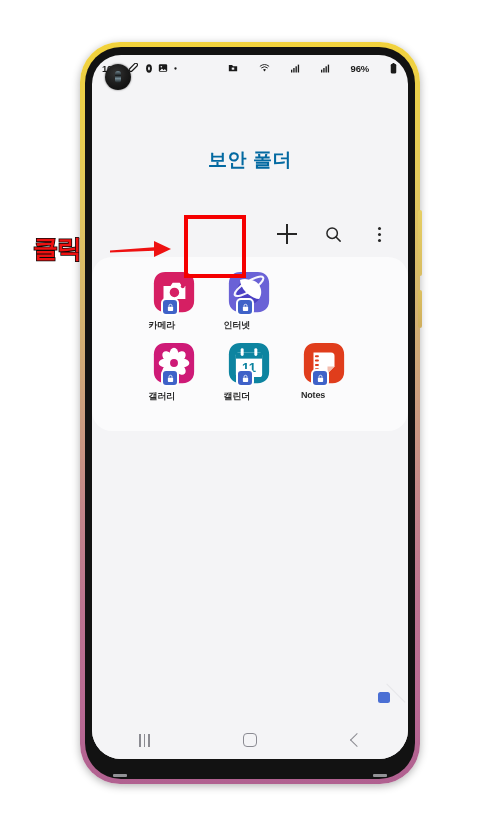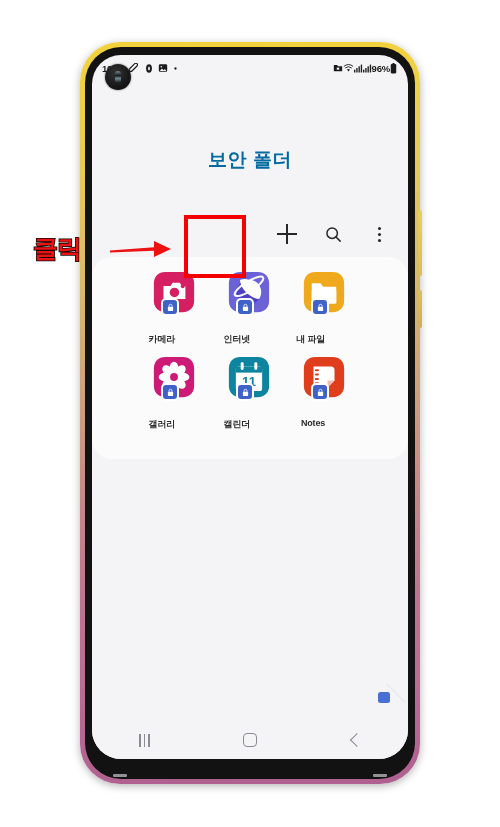--- a/index.html
+++ b/index.html
@@ -92,21 +92,21 @@
   }
   #status-time {
     font-size: 9.5px;
     font-weight: bold;
     letter-spacing: -0.3px;
   }
   .status-icon { display: block; }
   #status-right {
     display: flex;
     align-items: center;
-    gap: 0;
+    gap: 21px;
   }
   #battery-percent {
     font-size: 9.5px;
     font-weight: bold;
     letter-spacing: -0.2px;
   }
 
   
   #camera-hole {
     position: absolute;
@@ -233,21 +233,21 @@
   .app-cell {
     width: 25%;
     display: flex;
     flex-direction: column;
     align-items: flex-end;
   }
   .app-icon-wrap {
     position: relative;
     width: 22px;
     height: 42px;
-    margin-bottom: 20px;
+    margin-bottom: 6px;
   }
   .app-icon {
     width: 42px;
     height: 42px;
     border-radius: 13px;
     display: block;
   }
   .secure-badge {
     position: absolute;
     right: -4px;
@@ -476,36 +476,20 @@
                 <svg width="9" height="9" viewBox="0 0 24 24">
                   <rect x="5" y="10" width="14" height="11" rx="2" fill="#ffffff"></rect>
                   <path d="M8 10V7.5a4 4 0 0 1 8 0V10" fill="none" stroke="#ffffff" stroke-width="2.2"></path>
                 </svg>
               </div>
             </div>
             <div class="app-label">인터넷</div>
           </div>
 
 
-          <div class="app-cell">
-            <div class="app-icon-wrap">
-              <svg class="app-icon" viewBox="0 0 48 48">
-                <path d="M24 1h10c8 0 13 5 13 13v20c0 8-5 13-13 13H14C6 47 1 42 1 34V14C1 6 6 1 14 1z" fill="#f0a91c"></path>
-                <path d="M10 14h10l3 4h15v19H10z" fill="#ffffff"></path>
-                <rect x="10" y="21" width="28" height="16" rx="2" fill="#ffffff"></rect>
-              </svg>
-              <div class="secure-badge">
-                <svg width="9" height="9" viewBox="0 0 24 24">
-                  <rect x="5" y="10" width="14" height="11" rx="2" fill="#ffffff"></rect>
-                  <path d="M8 10V7.5a4 4 0 0 1 8 0V10" fill="none" stroke="#ffffff" stroke-width="2.2"></path>
-                </svg>
-              </div>
-            </div>
-            <div class="app-label">내 파일</div>
-          </div>
         </div>
 
         <div class="app-row">
 
           <div class="app-cell">
             <div class="app-icon-wrap">
               <svg class="app-icon" viewBox="0 0 48 48">
                 <path d="M24 1h10c8 0 13 5 13 13v20c0 8-5 13-13 13H14C6 47 1 42 1 34V14C1 6 6 1 14 1z" fill="#ce1a77"></path>
                 <g fill="#ffffff">
                   <ellipse cx="24" cy="14" rx="5" ry="7.5"></ellipse>

